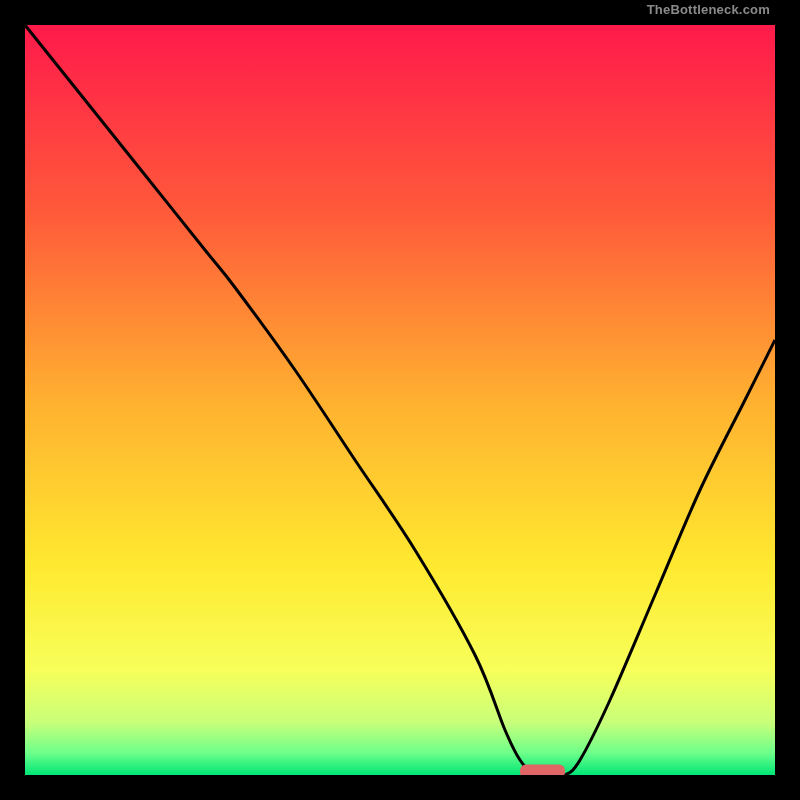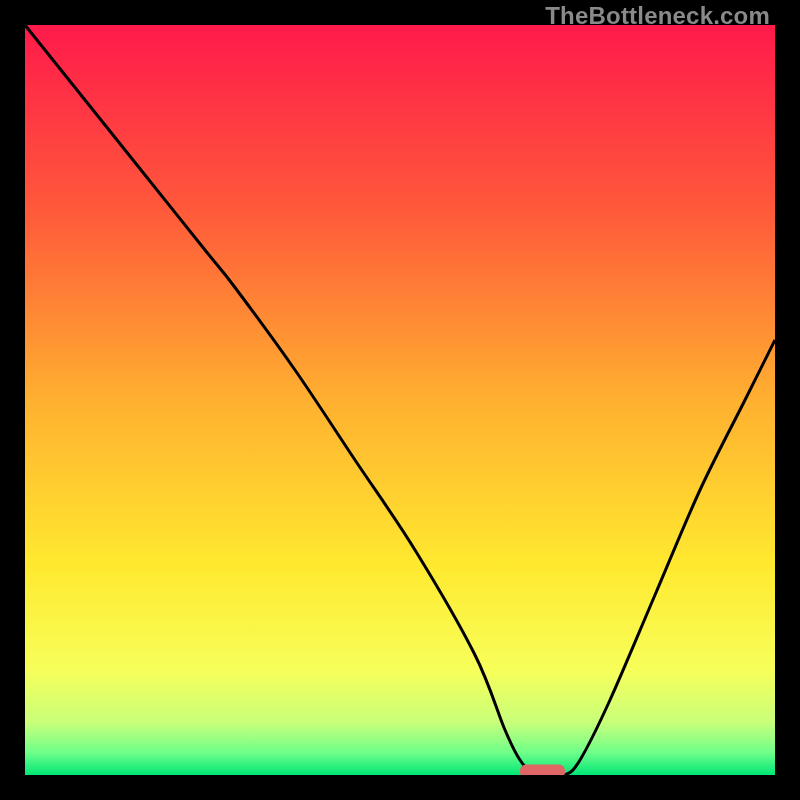--- a/index.html
+++ b/index.html
@@ -23,21 +23,21 @@
     left: 0;
     top: 0;
     width: 750px;
     height: 750px;
   }
   .watermark {
     position: absolute;
     top: 2px;
     right: 30px;
     font-family: Arial, Helvetica, sans-serif;
-    font-size: 24px;
+    font-size: 13px;
     font-weight: bold;
     color: #8a8a8a;
     letter-spacing: 0.2px;
   }
 </style>
 </head>
 <body>
 
 <div class="frame">
   <svg class="plot-area" viewBox="0 0 750 750" preserveAspectRatio="none">

